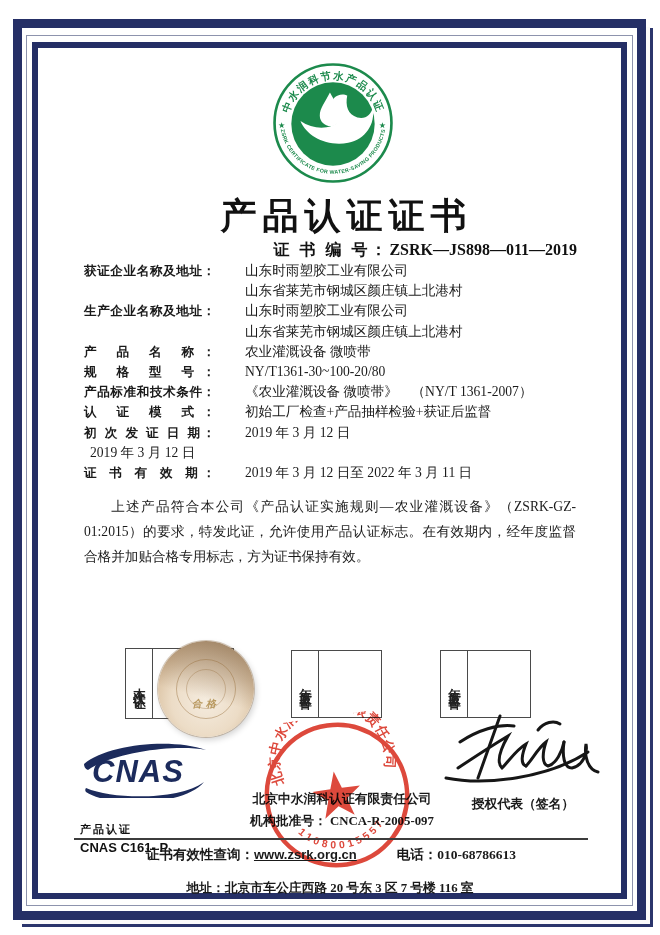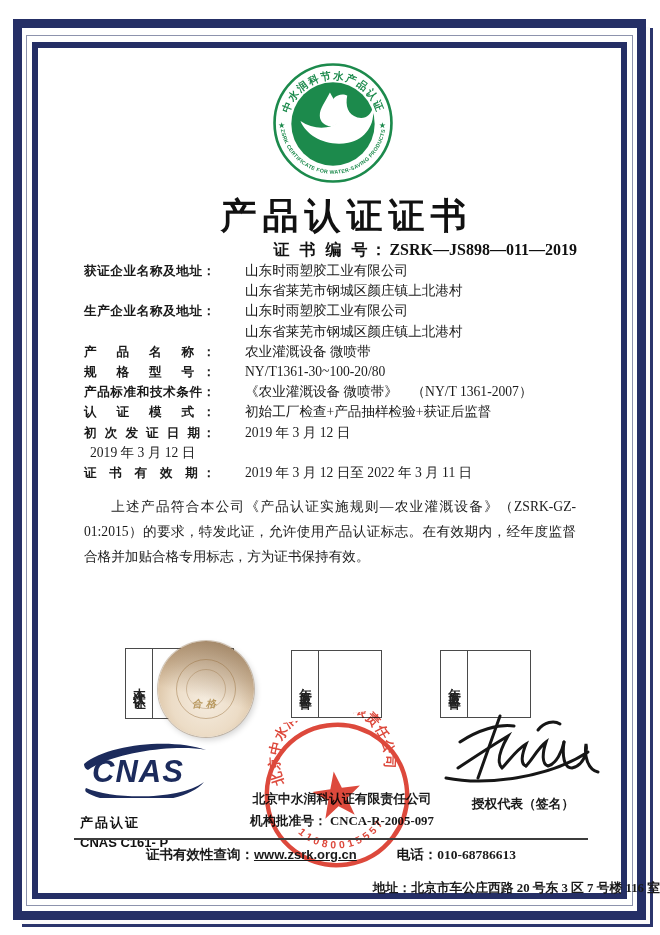--- a/index.html
+++ b/index.html
@@ -38,34 +38,34 @@
      background:linear-gradient(195deg, rgba(120,92,64,.60) 0%, rgba(140,110,78,.35) 34%, rgba(150,120,90,0) 58%),
                 radial-gradient(circle at 50% 62%, #f5ecdf 0%, #ecdcc6 45%, #d9c0a0 72%, #bfa07b 100%);
      box-shadow:0 0 0 1px rgba(150,120,85,.4), 2px 3px 6px rgba(0,0,0,.18);}
   .sticker .ring{position:absolute;left:18px;top:18px;right:18px;bottom:18px;border:1px solid rgba(150,110,60,.45);border-radius:50%;}
   .sticker .ring2{position:absolute;left:28px;top:28px;right:28px;bottom:28px;border:1px solid rgba(150,110,60,.35);border-radius:50%;}
   .sticker .stxt{position:absolute;left:0;right:0;top:56px;text-align:center;font-size:10px;font-weight:bold;
       color:rgba(175,140,75,.85);letter-spacing:4px;font-family:"Liberation Sans",sans-serif;font-style:italic;}
 
   
   .cnas{position:absolute;left:80px;top:742px;width:134px;}
-  .cnas .l1{font-size:13px;font-weight:bold;color:#111;margin-top:12px;letter-spacing:2px;}
+  .cnas .l1{font-size:11px;font-weight:bold;color:#111;margin-top:20px;letter-spacing:2px;}
   .cnas .l2{font-size:13px;font-weight:bold;color:#111;font-family:"Liberation Sans","DejaVu Sans",sans-serif;margin-top:3px;}
   .org{position:absolute;left:242px;top:791px;width:200px;text-align:center;font-weight:bold;}
   .org .o1{font-size:12.8px;}
   .org .o2{font-size:12.8px;margin-top:5px;}
   .seal{position:absolute;left:258px;top:716px;width:158px;height:158px;transform:rotate(-8deg);
         opacity:.92;mix-blend-mode:multiply;pointer-events:none;}
   .sig{position:absolute;left:438px;top:712px;width:168px;height:86px;}
   .sigcap{position:absolute;left:448px;top:796px;width:150px;text-align:center;font-size:12.8px;font-weight:bold;}
   .rule{position:absolute;left:74px;right:72px;top:838px;height:1.5px;background:#3c3c3c;}
   .qrow{position:absolute;left:74px;right:72px;top:846px;display:flex;justify-content:center;gap:40px;
         font-size:13.5px;font-weight:bold;}
   .qrow .url{text-decoration:underline;font-family:"Liberation Sans","DejaVu Sans",sans-serif;font-size:13px;}
-  .addr{position:absolute;left:0;right:0;top:880px;text-align:right;font-size:12.8px;font-weight:bold;}
+  .addr{position:absolute;left:0;right:0;top:880px;text-align:center;font-size:12.8px;font-weight:bold;}
 </style>
 </head>
 <body>
 
 <div class="page">
   <div class="frame1"></div>
   <div class="frame2"></div>
   <div class="frame3"></div>
 
   <div class="content">

